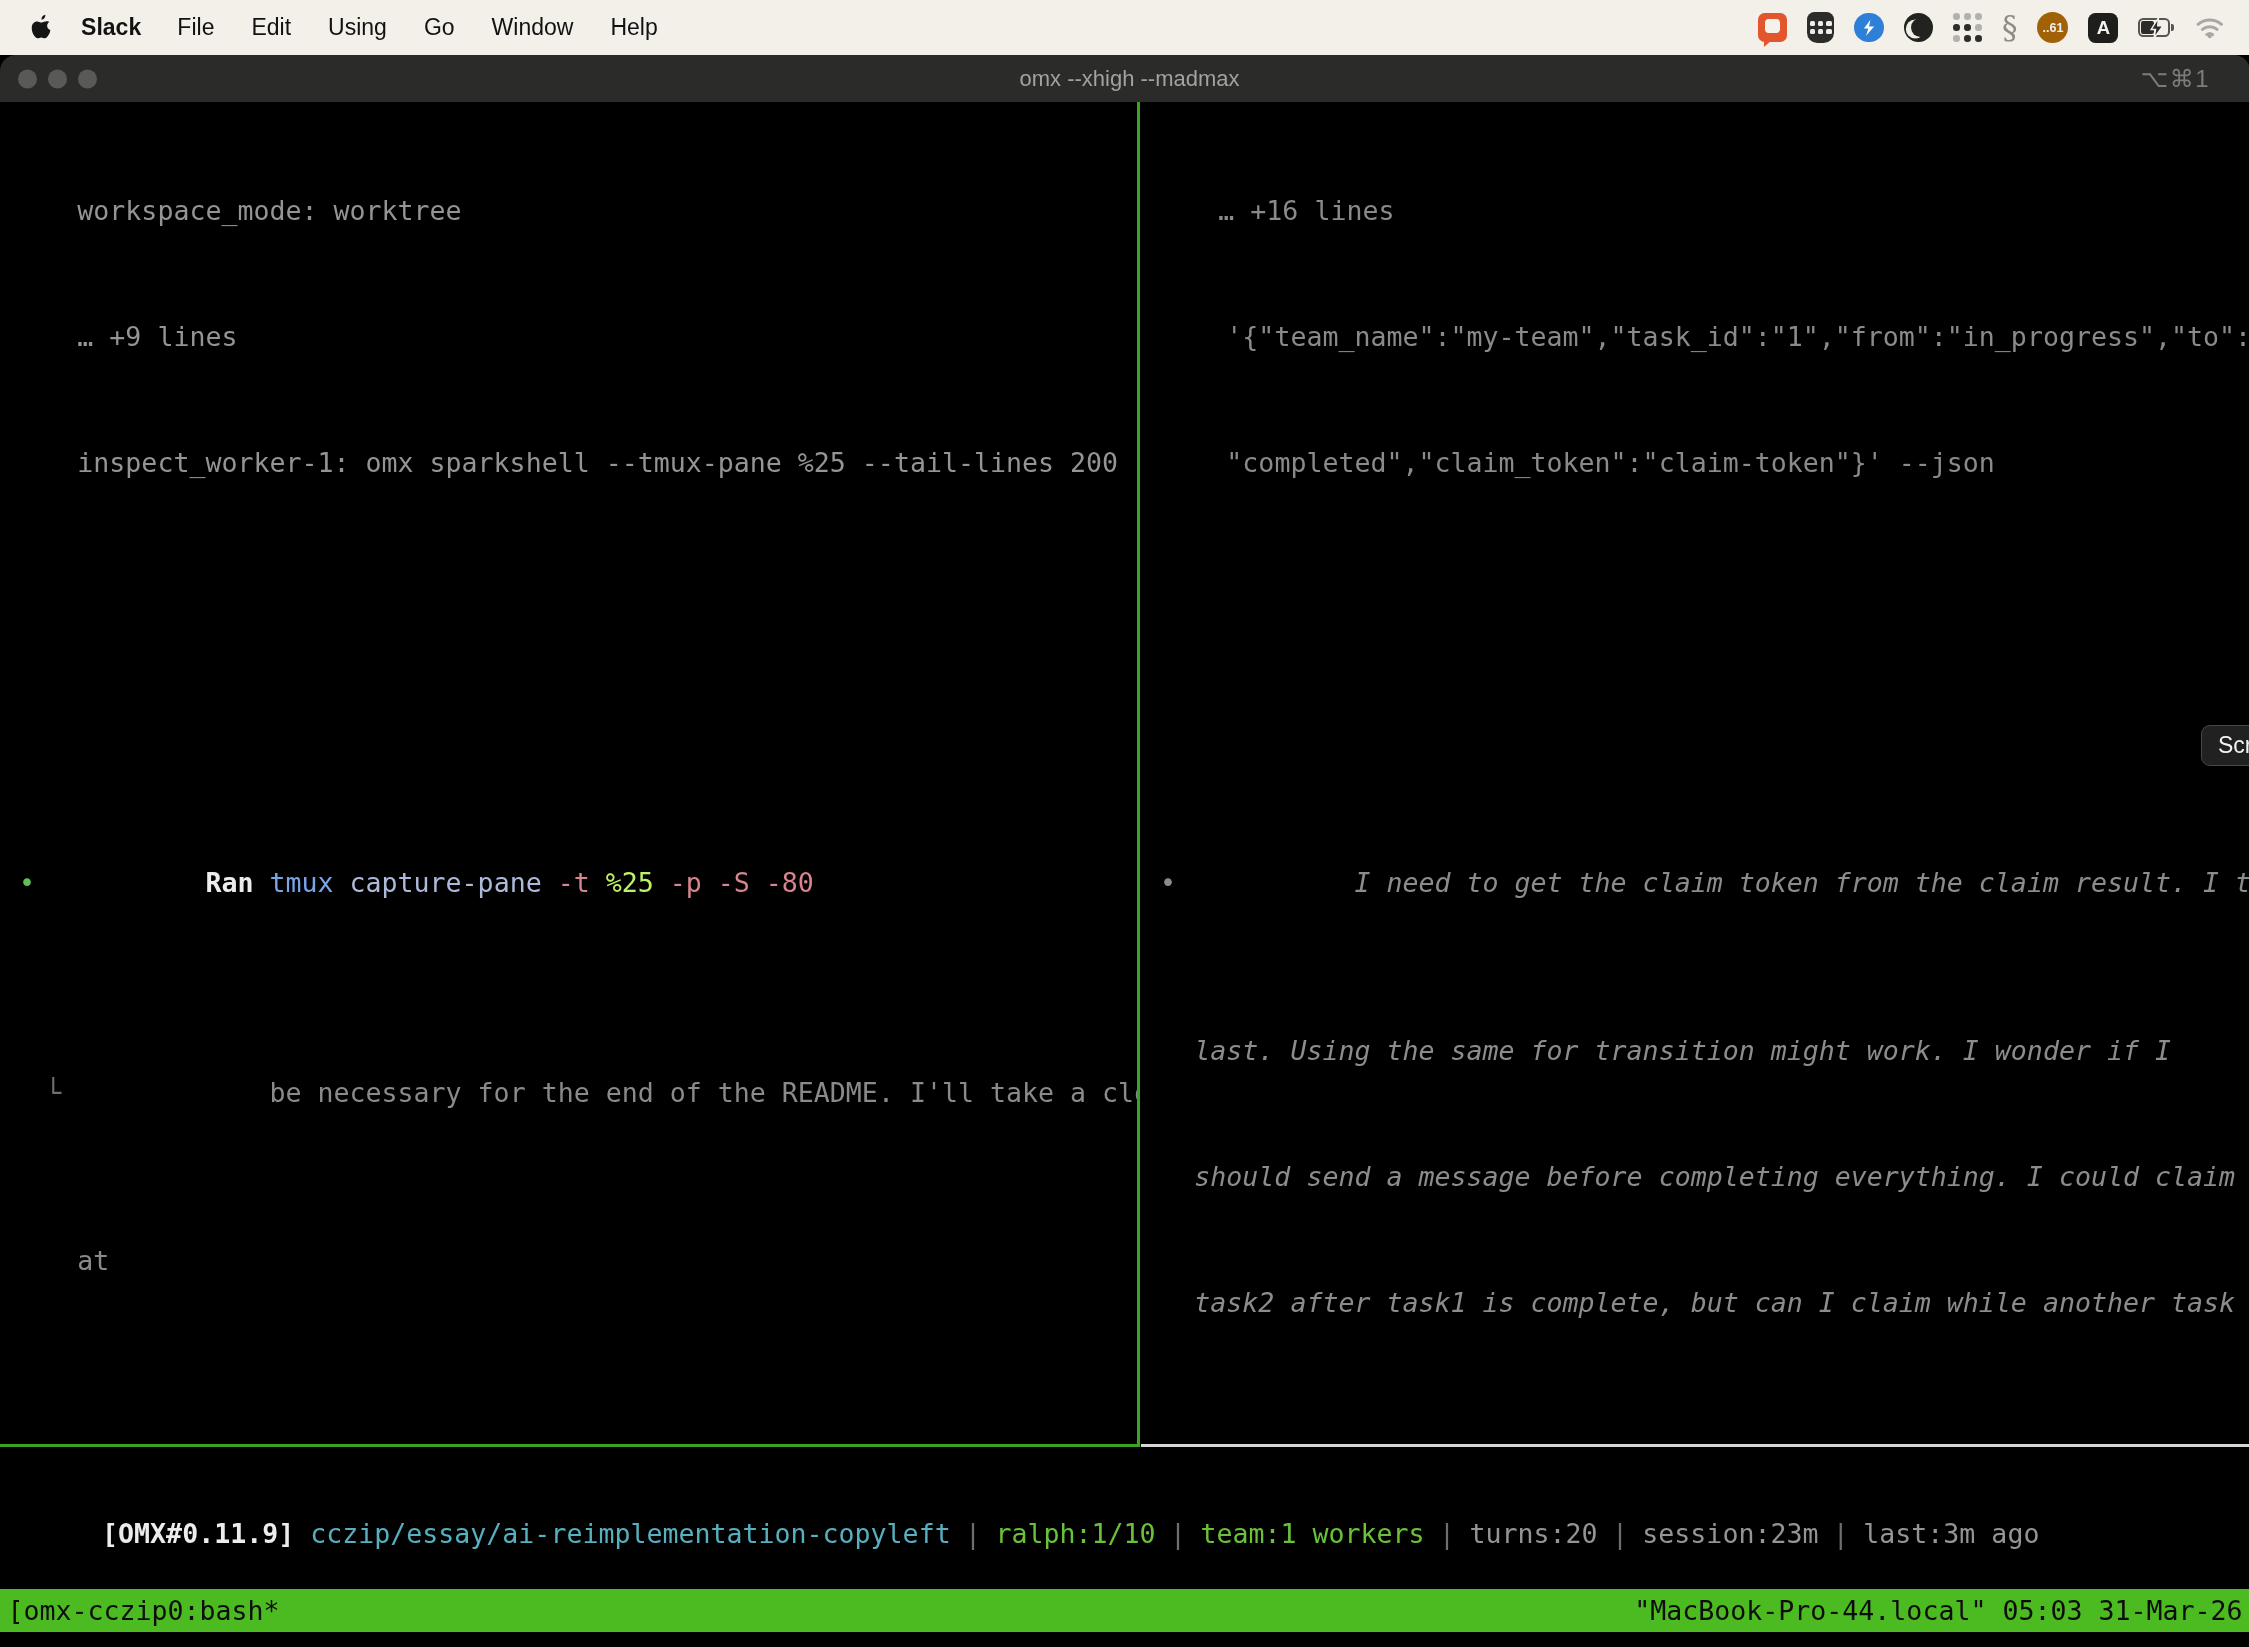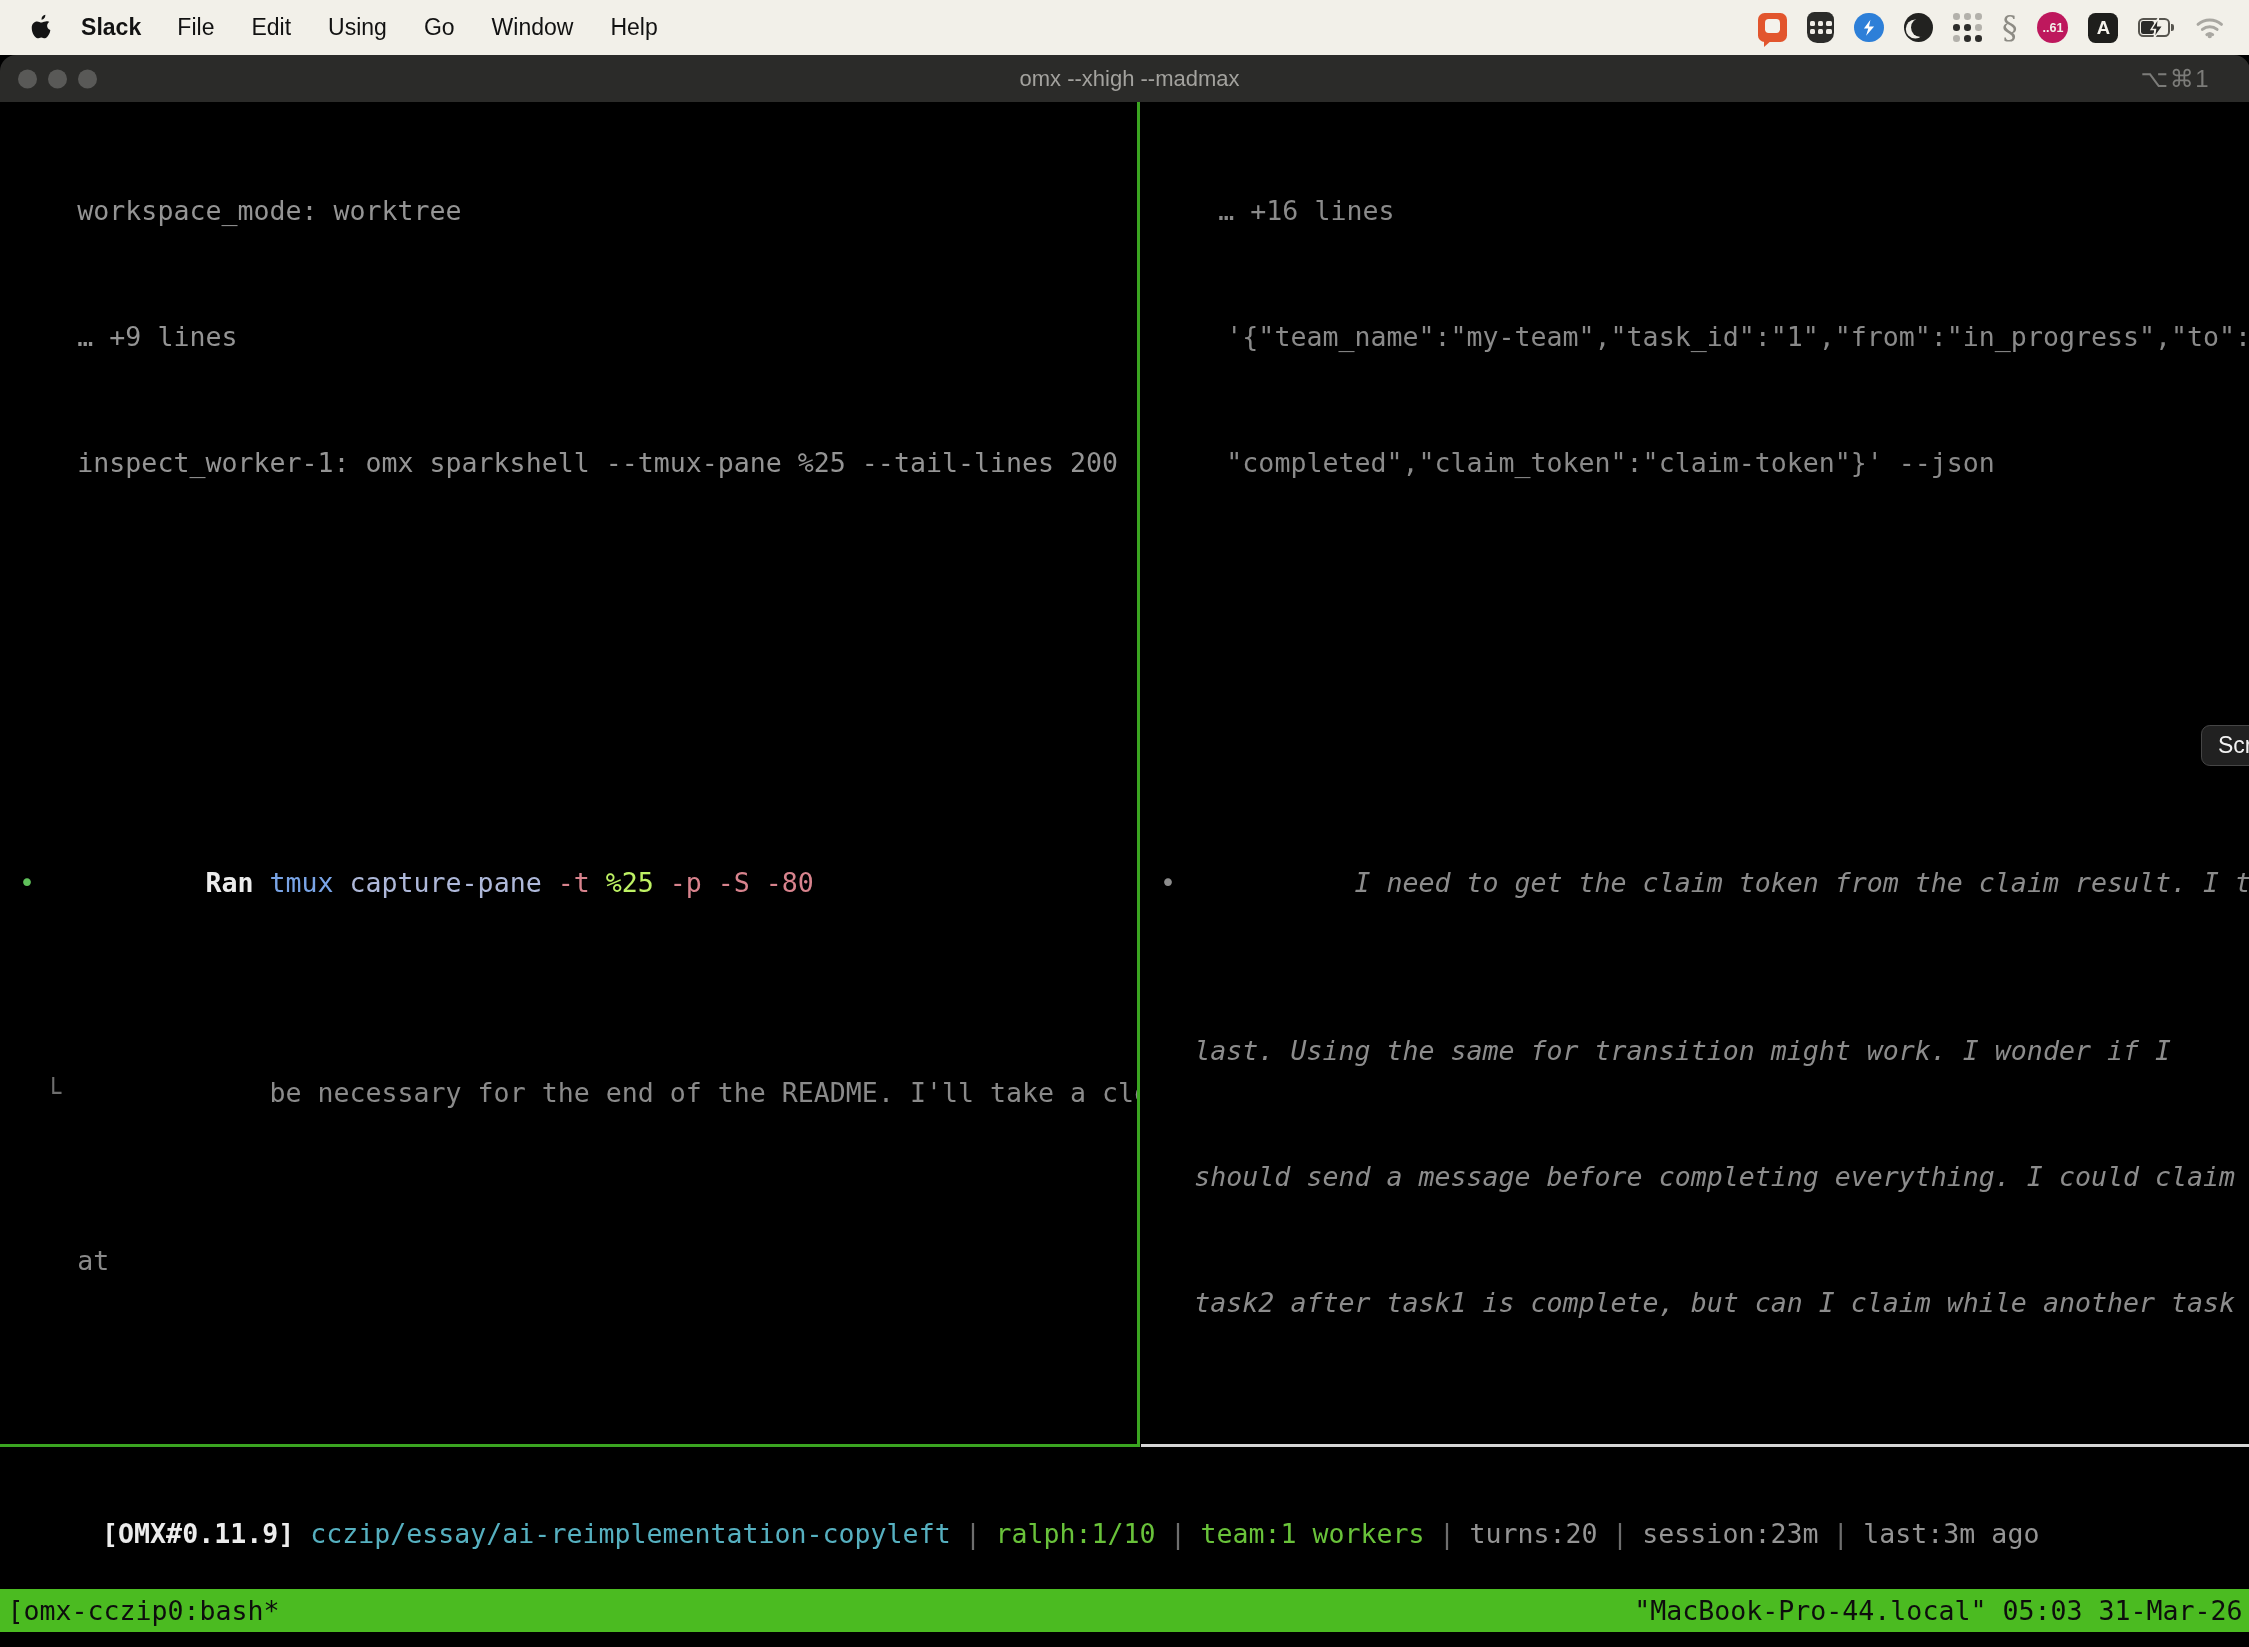--- a/index.html
+++ b/index.html
@@ -24,21 +24,21 @@
     align-content:center; justify-content:center; }
   .ic-shield i { background:#efede7; border-radius:1.5px; }
   .ic-blue { width:29.5px; height:29.5px; border-radius:50%; background:#2d7fd8; display:flex; align-items:center; justify-content:center; }
   .ic-moon { width:29.5px; height:29.5px; border-radius:50%; background:#222220; position:relative; overflow:hidden; }
   .ic-moon .cres { position:absolute; right:3.7px; top:5.2px; width:19px; height:19px; border-radius:50%;
     box-shadow:-5.2px 1.5px 0 0 #f0eee8; }
   .ic-dots { display:grid; grid-template-columns:repeat(3,6.6px); grid-template-rows:repeat(3,6.6px); gap:4.4px; }
   .ic-dots i { border-radius:50%; }
   .d-l { background:#b3b1ab; } .d-d { background:#2d2d2b; }
   .ic-squig { font-family:"DejaVu Serif", serif; font-size:31px; color:#8d8b84; line-height:29.5px; }
-  .ic-count { width:31px; height:31px; border-radius:50%; background:#be185d; color:#f2f0ea;
+  .ic-count { width:31px; height:31px; border-radius:50%; background:#a16207; color:#f2f0ea;
     font-size:12.5px; font-weight:bold; display:flex; align-items:center; justify-content:center; }
   .ic-a { width:30px; height:30px; border-radius:7.4px; background:#1e1e1c; color:#f4f2ec;
     font-size:18.5px; font-weight:bold; display:flex; align-items:center; justify-content:center; }
   .ic-batt { position:relative; width:37px; height:19px; }
   .ic-batt .shell { position:absolute; left:0; top:0; width:32px; height:19px; border:2.2px solid #57554f; border-radius:5.2px; }
   .ic-batt .nub { position:absolute; right:1.5px; top:5.9px; width:3px; height:7.4px; background:#57554f; border-radius:0 2.2px 2.2px 0; }
   .ic-batt .fill { position:absolute; left:3px; top:3px; width:12.5px; height:13.3px; background:#2b2b29; border-radius:2.2px; }
 
   
   .window { position:absolute; top:55px; left:0; right:0; bottom:0; background:#000;

